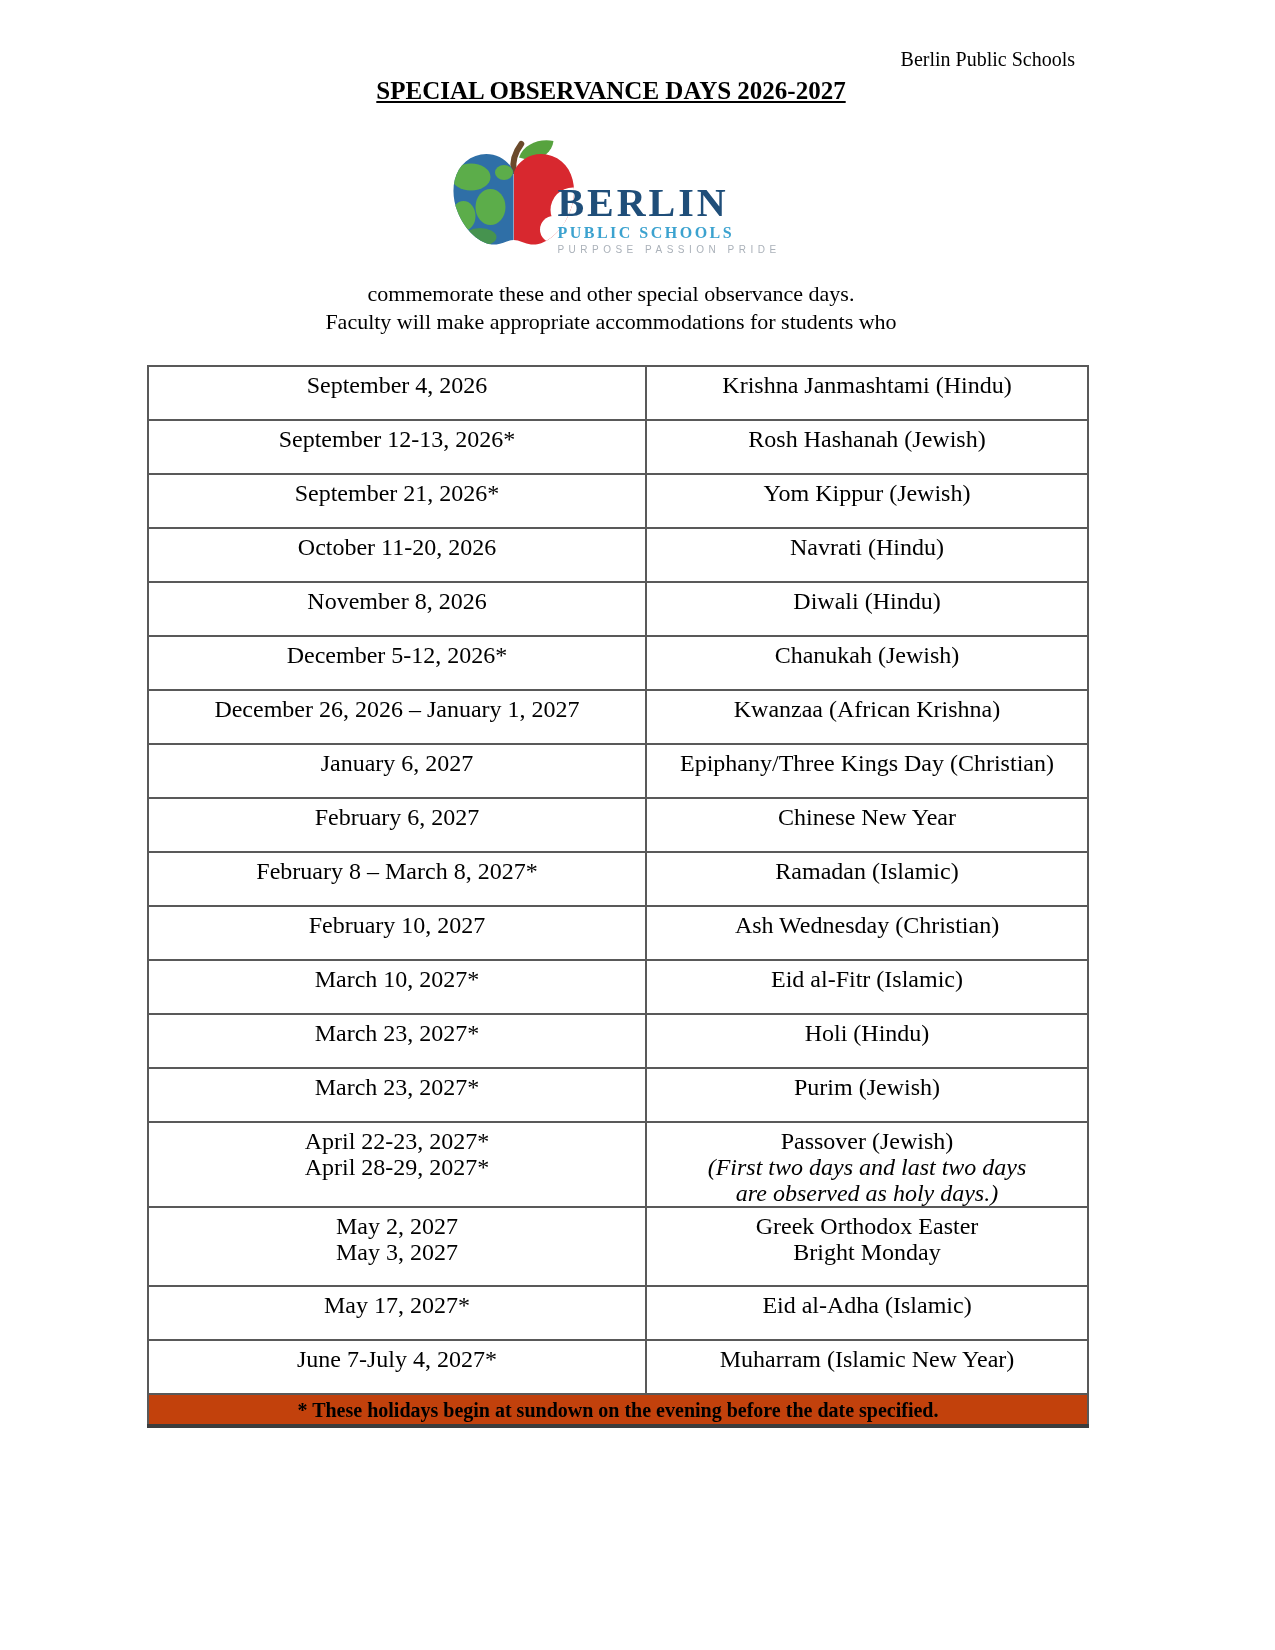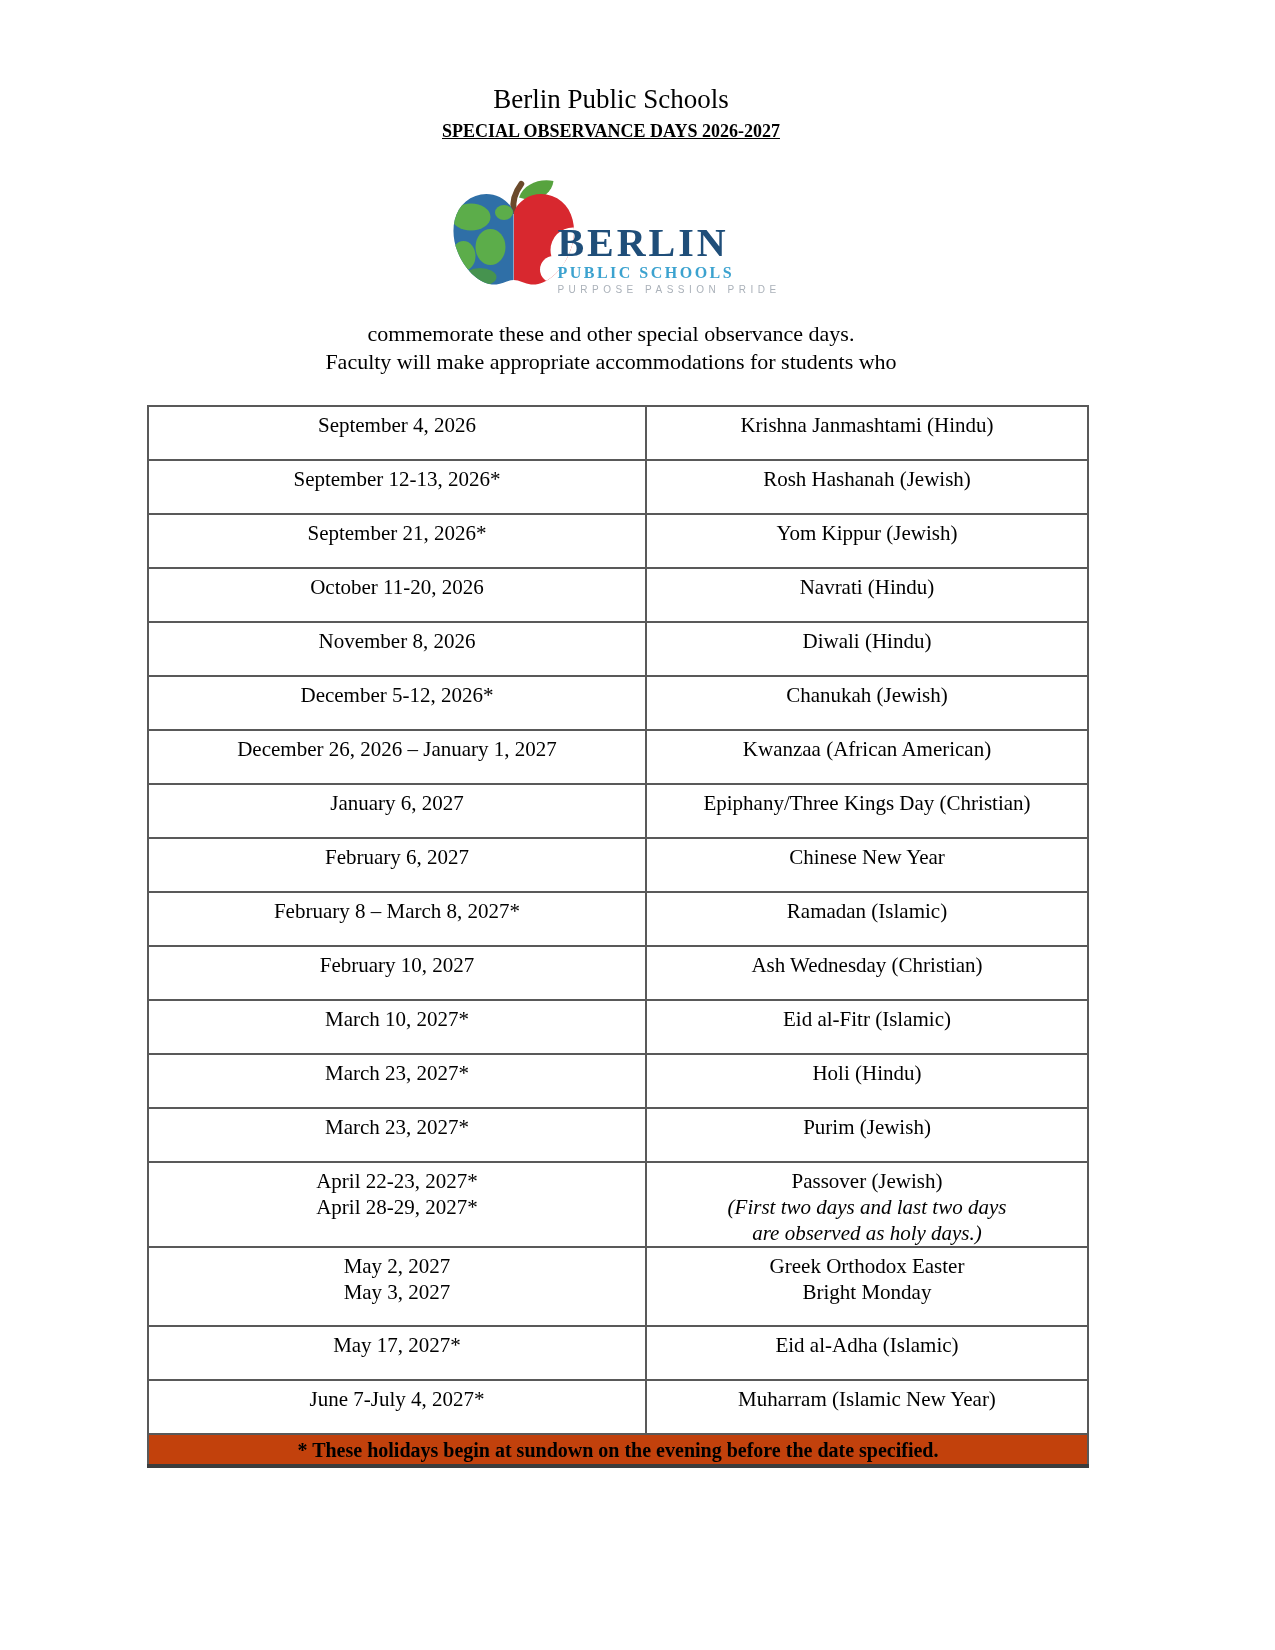--- a/index.html
+++ b/index.html
@@ -16,26 +16,27 @@
     width: 1275px;
     height: 1650px;
     overflow: hidden;
   }
   .content {
     margin-left: 147px;
     width: 928px;
     text-align: center;
   }
   .doc-title {
-    padding-top: 84px;
-    font-size: 27px;
+    padding-top: 44px;
+    font-size: 20px;
     line-height: 30px;
+    text-align: right;
   }
   .doc-subtitle {
-    font-size: 18px;
+    font-size: 25px;
     font-weight: bold;
     text-decoration: underline;
     line-height: 30px;
     margin-top: 2px;
   }
   
   .logo {
     margin-top: 24px;
     height: 136px;
     display: flex;
@@ -82,21 +83,21 @@
     width: 928px;
     border-collapse: collapse;
     table-layout: fixed;
   }
   table.obs, table.obs td {
     border: 2px solid #595959;
   }
   table.obs td {
     vertical-align: top;
     text-align: center;
-    font-size: 21px;
+    font-size: 24px;
     line-height: 26px;
     padding: 5px 4px 0 4px;
     height: 47px; 
   }
   td.date-cell { width: 488px; }
   td.obs-cell  { width: 432px; }
   tr.tall td { height: 72px; }
   .note { font-style: italic; }
   tr.footnote-row td {
     height: 21px;
@@ -216,21 +217,21 @@
             </td>
             <td class="obs-cell">
               <div>Chanukah (Jewish)</div>
             </td>
           </tr>
           <tr>
             <td class="date-cell">
               <div>December 26, 2026 – January 1, 2027</div>
             </td>
             <td class="obs-cell">
-              <div>Kwanzaa (African American)</div>
+              <div>Kwanzaa (African Krishna)</div>
             </td>
           </tr>
           <tr>
             <td class="date-cell">
               <div>January 6, 2027</div>
             </td>
             <td class="obs-cell">
               <div>Epiphany/Three Kings Day (Christian)</div>
             </td>
           </tr>

